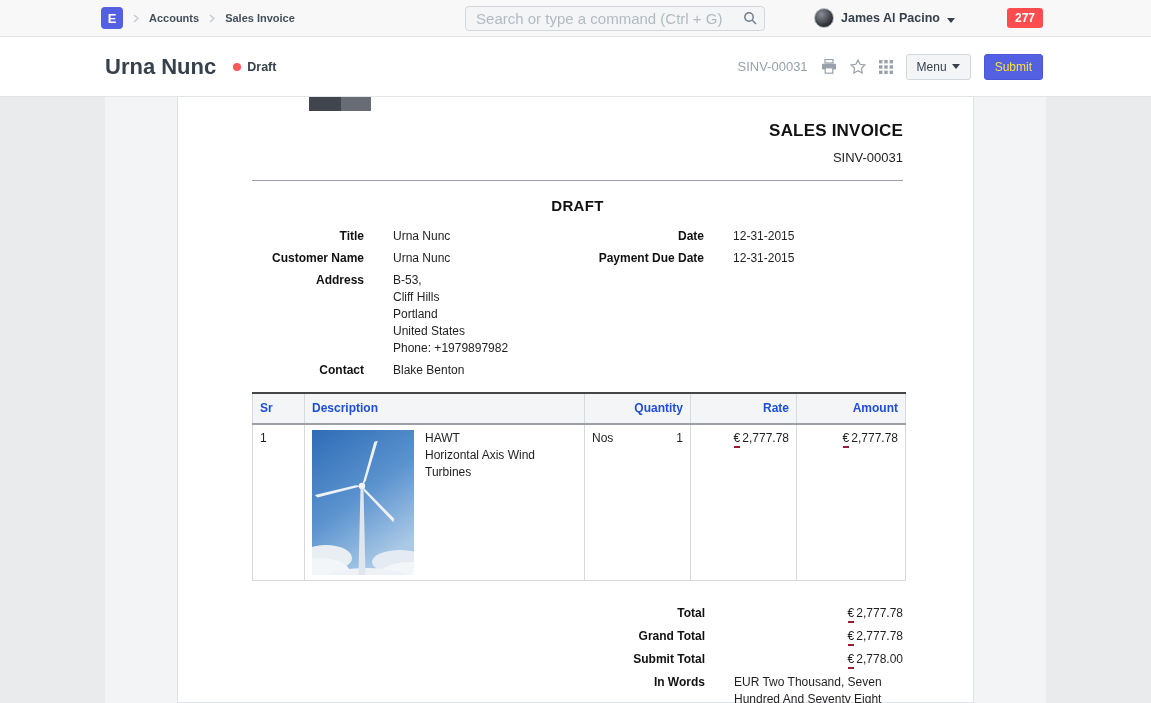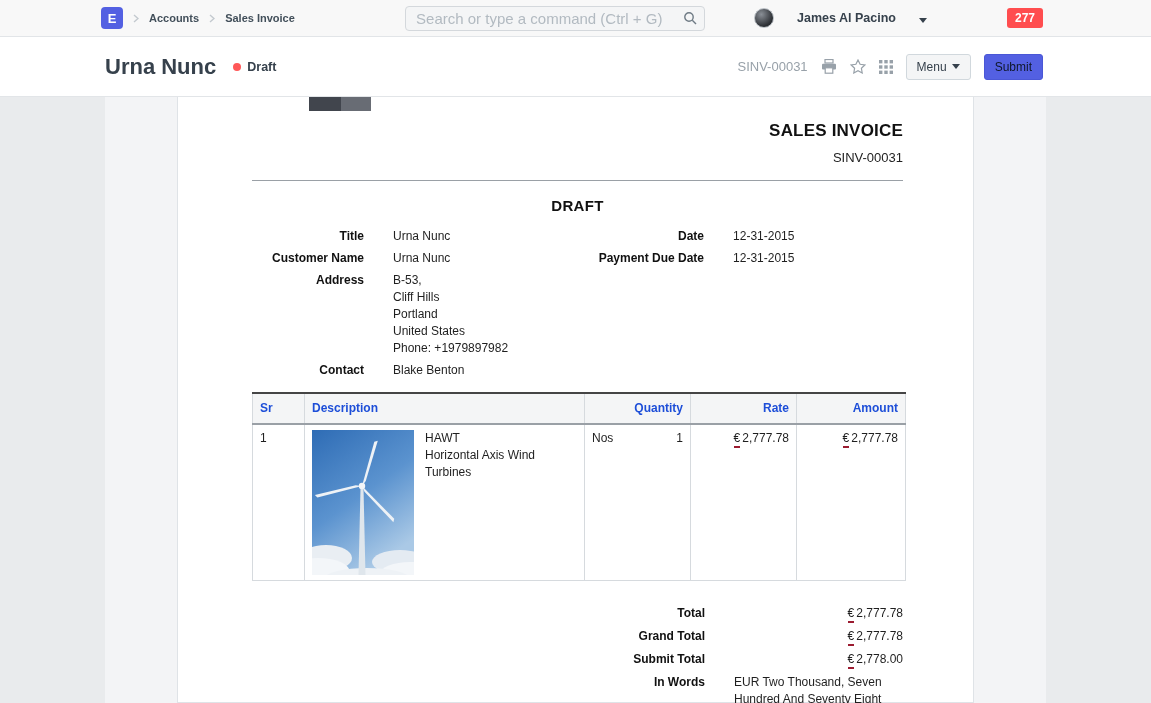--- a/index.html
+++ b/index.html
@@ -18,44 +18,44 @@
   .crumb { color:#424f5a; font-size:11px; font-weight:600; text-decoration:none; cursor:pointer; }
   .crumb-sep { display:flex; align-items:center; }
 
   .nav-search { margin-left:auto; position:relative; width:300px; }
   .nav-search input { width:100%; height:25px; border:1px solid #d4d8dc; border-radius:4px;
     background:#f4f5f6; padding:0 28px 0 10px; font-size:15px; color:#36414c;
     font-family:"Liberation Sans", sans-serif; outline:none; }
   .nav-search input::placeholder { color:#b2bac1; }
   .search-icon { position:absolute; right:8px; top:5px; }
 
-  .nav-user { display:flex; align-items:center; gap:23px; margin-left:49px; cursor:pointer; }
+  .nav-user { display:flex; align-items:center; gap:7px; margin-left:49px; cursor:pointer; }
   .avatar { width:20px; height:20px; border-radius:50%;
     background:radial-gradient(circle at 35% 30%, #8a8f96, #2b2e33 70%);
     border:1px solid #b8bec4; }
   .user-name { font-size:12.5px; font-weight:600; color:#36414c; }
 
-  .badge { margin-left:80px; background:#ff4d4f; color:#fff; font-size:12px; font-weight:bold;
+  .badge { margin-left:52px; background:#ff4d4f; color:#fff; font-size:12px; font-weight:bold;
     padding:3px 8px; border-radius:3px; cursor:pointer; }
 
   
   .page-head { height:60px; background:#fff; border-bottom:1px solid #e2e5e8;
     display:flex; align-items:center; padding:0 108px 0 105px; }
   .ph-left { display:flex; align-items:center; gap:17px; }
   .page-title { font-size:22px; font-weight:bold; color:#36414c; }
   .indicator { display:flex; align-items:center; gap:6px; font-size:12.5px;
     font-weight:600; color:#36414c; }
   .indicator .dot { width:8px; height:8px; border-radius:50%; background:#ff5858; }
   .ph-right { margin-left:auto; display:flex; align-items:center; gap:13px; }
   .doc-id { color:#98a1a9; font-size:13px; }
   .ph-icon { display:flex; align-items:center; cursor:pointer; }
   .btn { height:26px; border-radius:3px; font-size:12px; padding:0 10px; cursor:pointer;
     font-family:"Liberation Sans", sans-serif; display:inline-flex; align-items:center; gap:5px; }
   .btn-default { background:#f4f5f6; border:1px solid #d1d8dd; color:#36414c; }
-  .btn-primary { background:#5360e2; border:1px solid #4a57d6; color:#0f172a; }
+  .btn-primary { background:#5360e2; border:1px solid #4a57d6; color:#fde047; }
 
   
   .content { height:606px; background:#e9ebed; }
   .print-wrap { margin:0 105px; width:941px; height:100%; background:#f3f4f6;
     display:flex; justify-content:center; overflow:hidden; }
   .sheet { width:797px; background:#fff; border:1px solid #dfe3e7; border-top:none;
     padding:0 70px 40px 74px; font-size:12px; line-height:1.42; color:#1f1f1f; }
 
   .letterhead { height:14px; width:62px; margin-left:57px;
     background:linear-gradient(90deg,#41454d 0%,#41454d 52%,#686c74 52%,#686c74 100%); }

